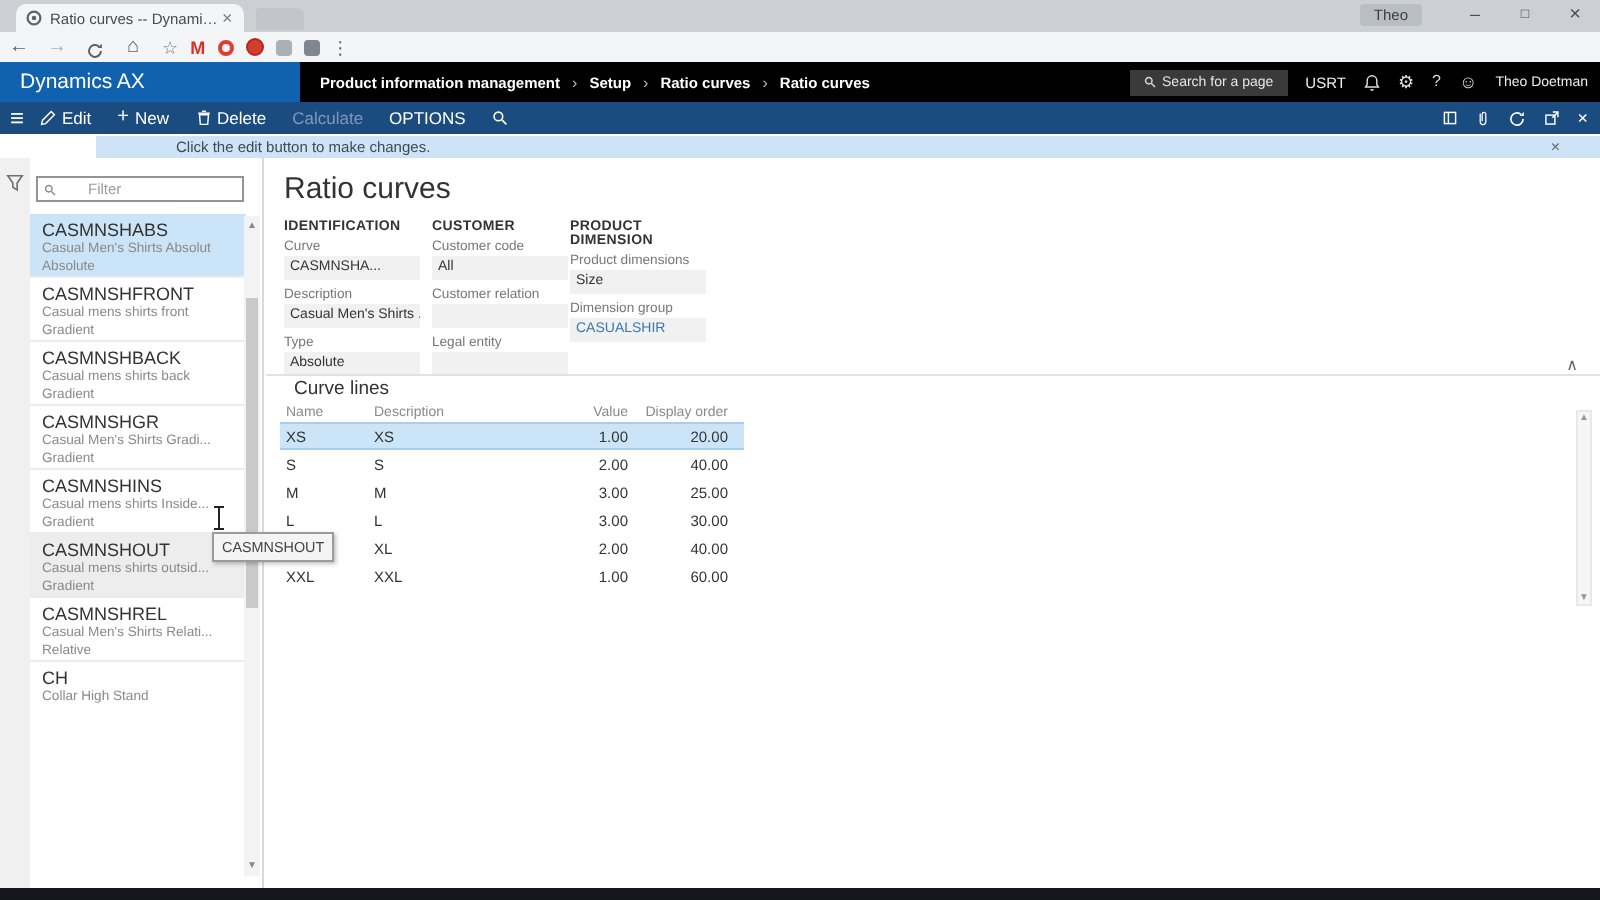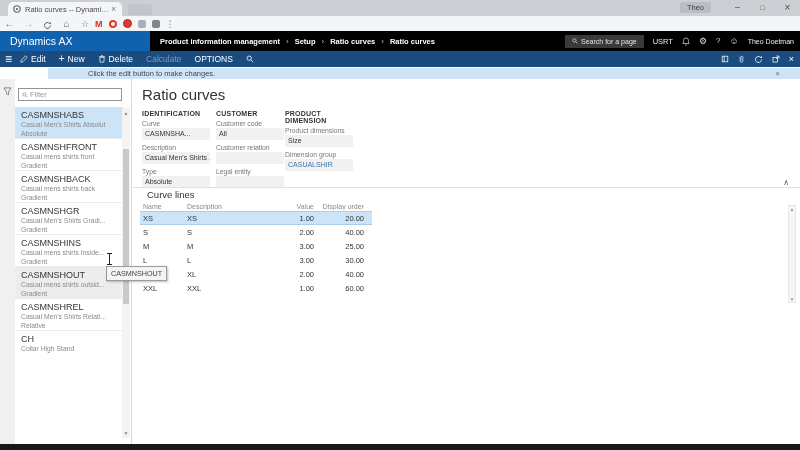--- a/index.html
+++ b/index.html
@@ -61,21 +61,21 @@
   .notify{left:48px;top:68px;width:752px;height:11px;background:var(--notif);display:flex;align-items:center;}
   .notify-txt{font-size:7.5px;color:#3e4a55;margin-left:40px;}
   .notify-x{position:absolute;right:20px;color:#5f6c77;font-size:8px;}
 
   
   .bodyarea{left:0;top:79px;width:800px;height:365px;background:#fff;}
   .leftrail{left:0;top:79px;width:15px;height:365px;background:#f0f0f0;}
   .funnel{left:3px;top:87px;color:#6f6f6f;}
   .listpanel{left:15px;top:79px;width:117px;height:365px;background:#fff;border-right:1px solid #dadada;}
   .filterbox{position:absolute;left:3px;top:9px;width:104px;height:13px;border:1px solid #949494;background:#fff;display:flex;align-items:center;padding:0 3px;gap:2px;color:#8a8a8a;}
-  .filterbox input{border:none;outline:none;width:88px;font-size:7.5px;color:#444;background:transparent;}
+  .filterbox input{border:none;outline:none;width:88px;font-size:7.5px;color:#444;background:transparent;margin-left:14px;}
   .filterbox input::placeholder{color:#9a9a9a;}
   .list{position:absolute;left:0;top:28px;width:108px;height:247px;overflow:hidden;}
   .litem{height:32px;padding:3px 3px 0 6px;border-bottom:1px solid #ececec;background:#fff;cursor:default;}
   .litem.sel{background:var(--sel);}
   .litem.hov{background:var(--hover);}
   .li-name{font-size:9px;color:#333;line-height:10px;margin-bottom:1px;white-space:nowrap;overflow:hidden;}
   .li-desc,.li-type{font-size:6.8px;color:#8a8a8a;line-height:8.5px;white-space:nowrap;overflow:hidden;}
   .lscroll{position:absolute;right:1px;top:29px;width:8px;height:330px;background:#f3f3f3;}
   .lscroll .arr{position:absolute;left:0;width:8px;text-align:center;font-size:5px;color:#8a8a8a;line-height:8px;}
   .lscroll .thumb{position:absolute;left:1px;top:41px;width:6px;height:155px;background:#c9c9c9;}

